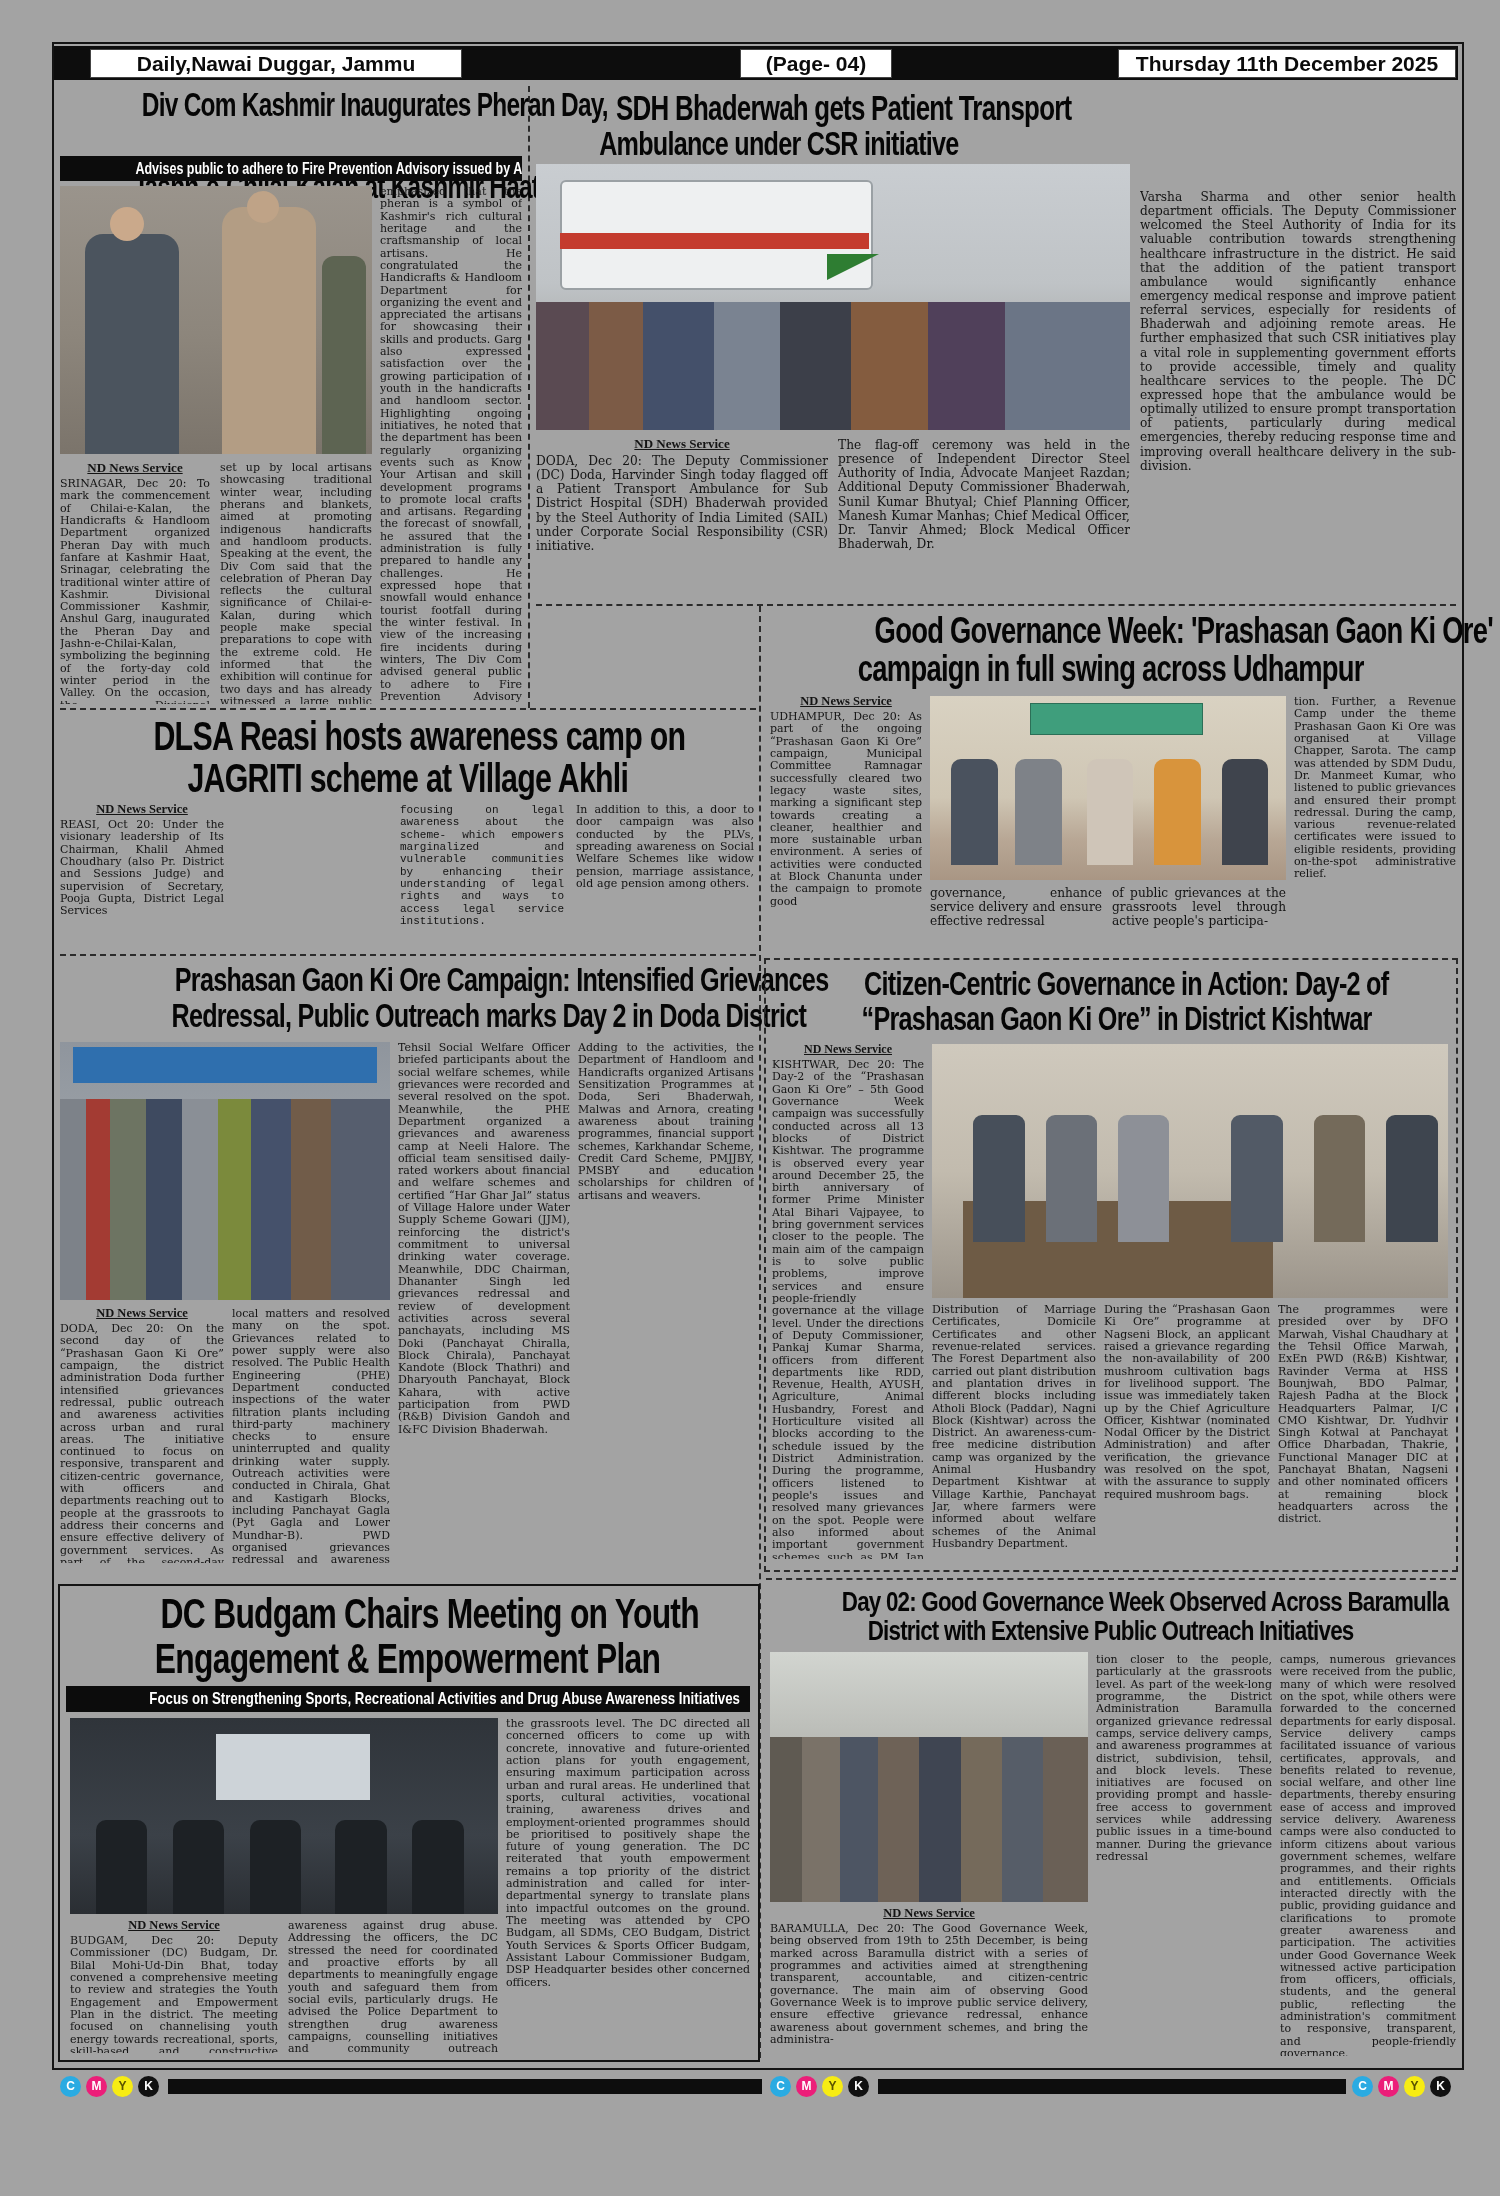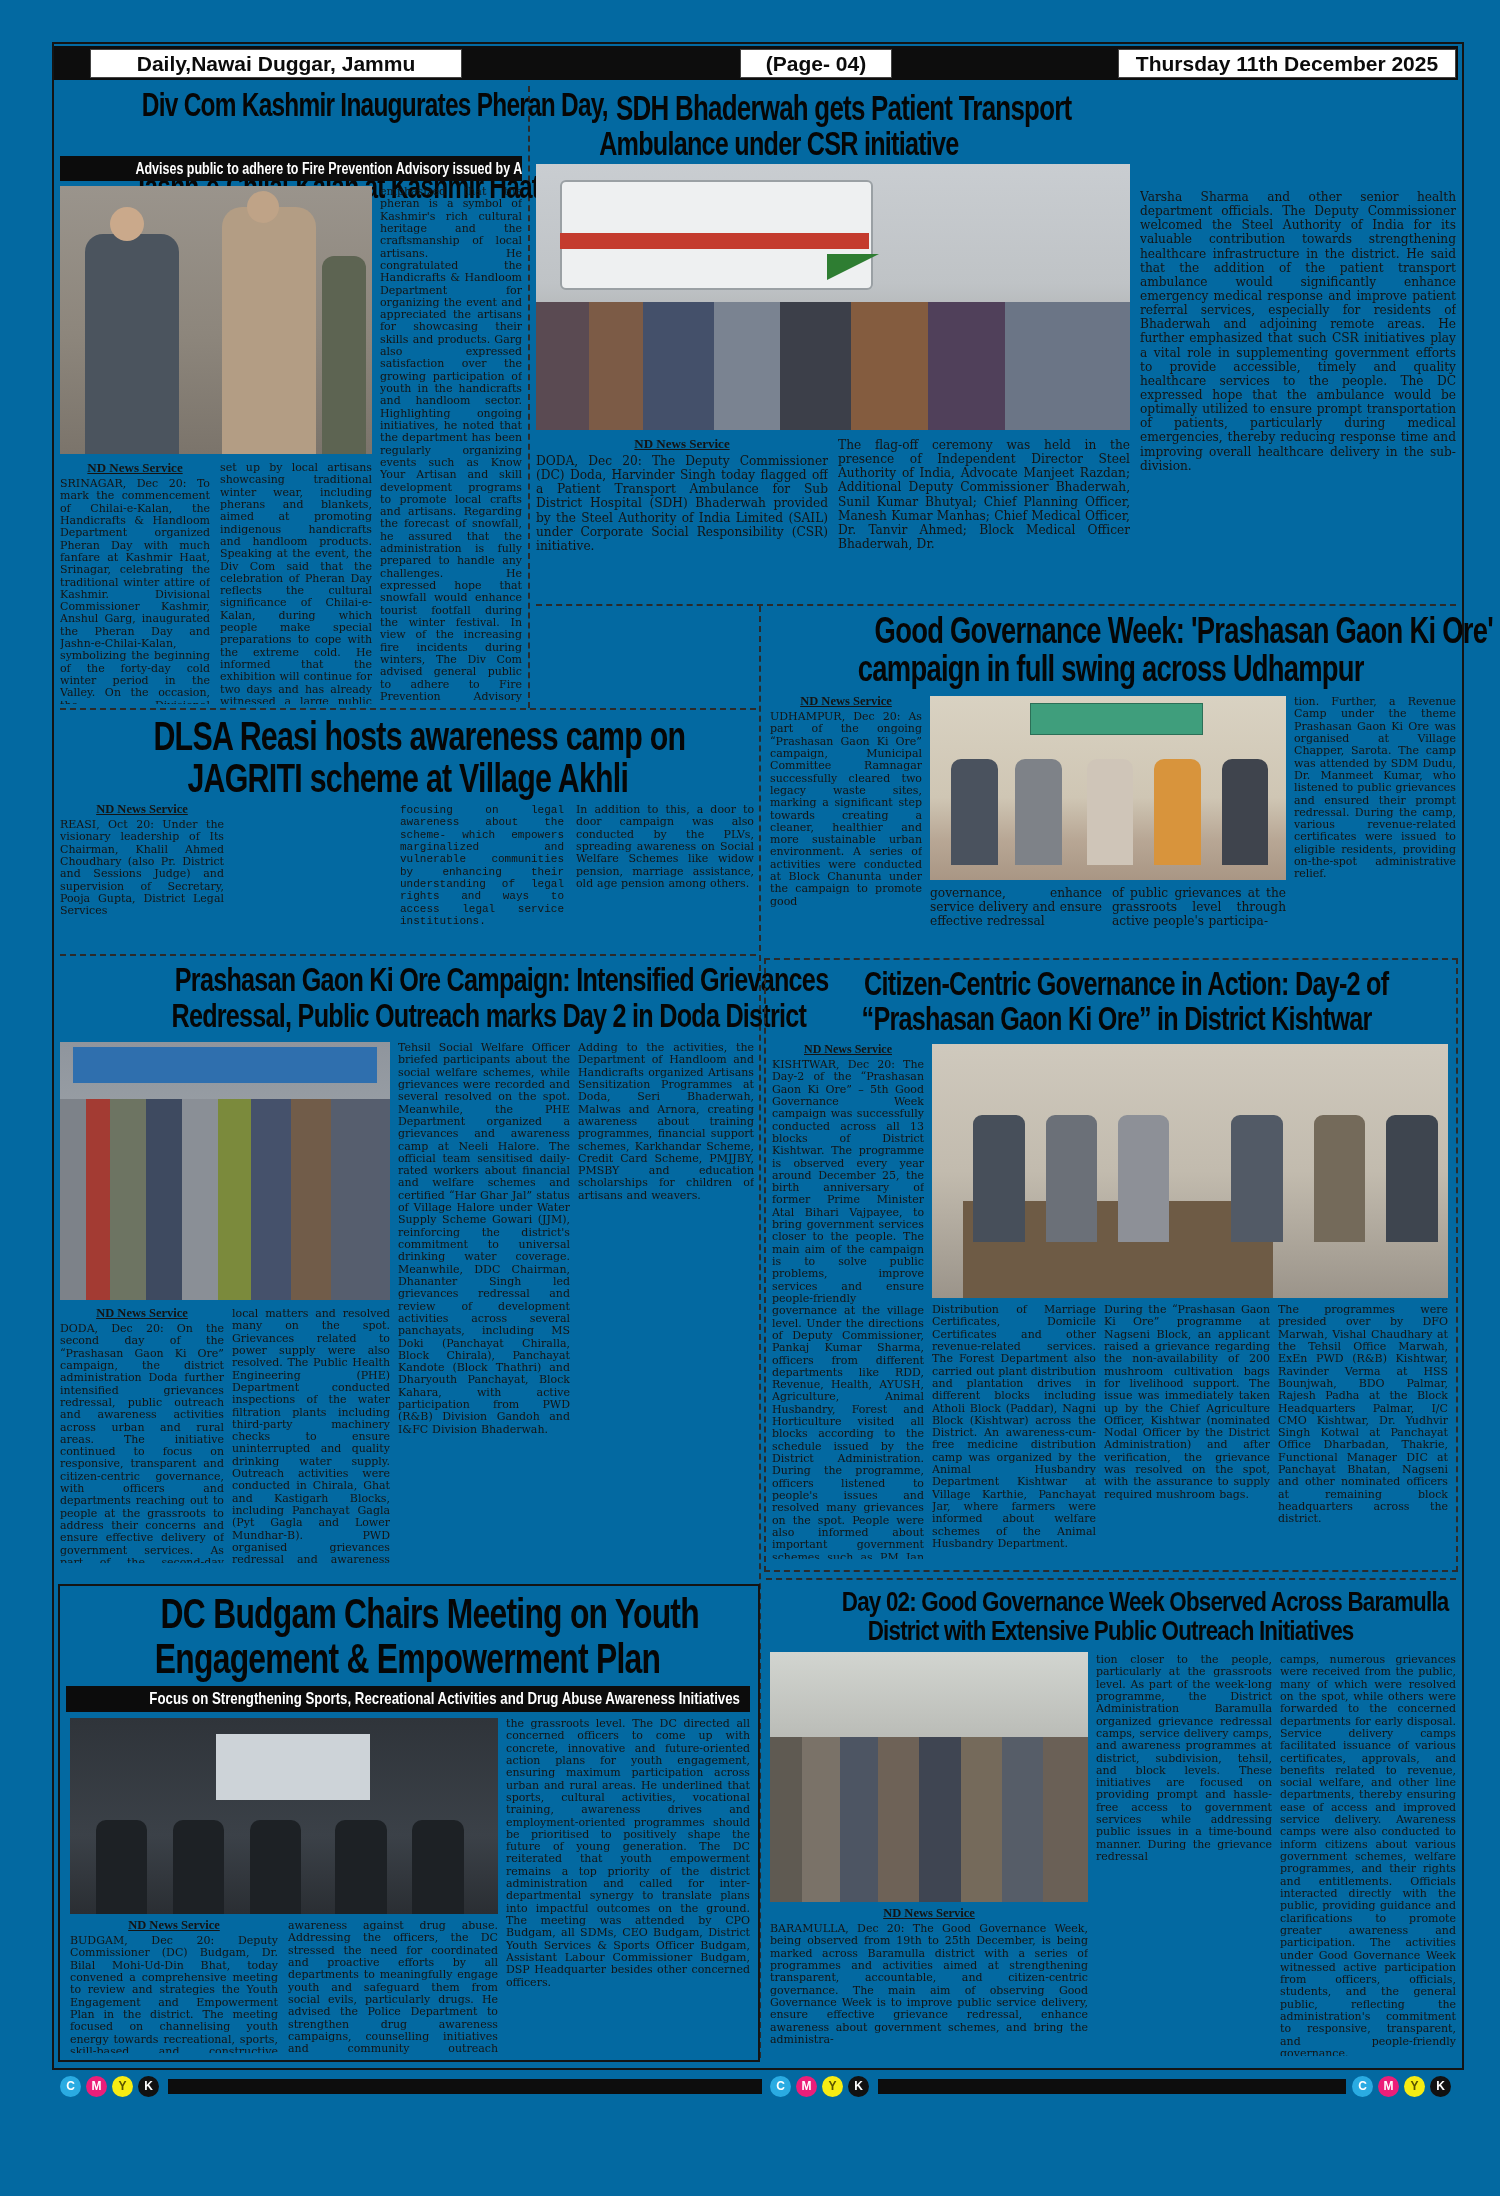--- a/index.html
+++ b/index.html
@@ -1,16 +1,16 @@
 <!DOCTYPE html>
 <html><head>
 <meta charset="utf-8">
 <style>
   html,body{margin:0;padding:0;background:#e8e8e4;}
-  .sheet{position:relative;width:1500px;height:2196px;background:#0369a1;margin:0 auto;
+  .sheet{position:relative;width:1500px;height:2196px;background:#a3a3a3;margin:0 auto;
          font-family:"DejaVu Serif",serif;color:#141414;overflow:hidden;}
   .abs{position:absolute;}
   .page-border{position:absolute;left:52px;top:42px;width:1408px;height:2024px;
                border:2px solid #141414;}
   
   .mast{position:absolute;left:54px;top:46px;width:1404px;height:34px;background:#0d0d0d;}
   .mastbox{position:absolute;top:3px;background:#fff;border:1px solid #444;color:#0b0b0b;
            font-family:"Liberation Sans",sans-serif;font-weight:bold;text-align:center;
            font-size:21px;line-height:27px;height:27px;white-space:nowrap;overflow:hidden;}
   

